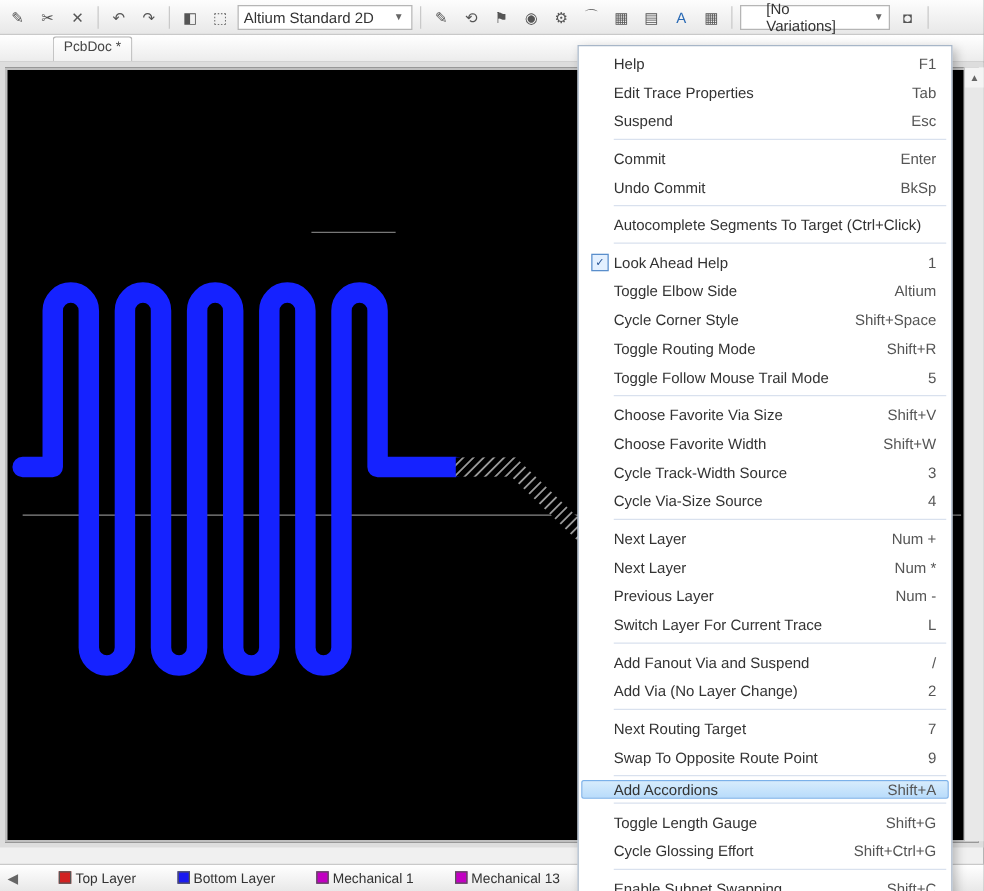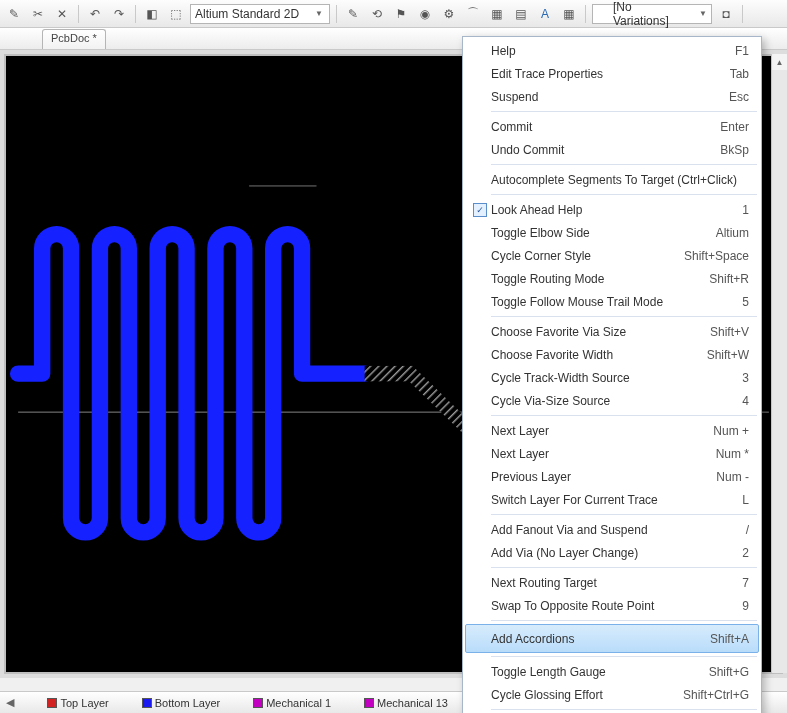--- a/index.html
+++ b/index.html
@@ -92,21 +92,21 @@
   .ctx-gutter { width:22px; display:flex; align-items:center; justify-content:center; }
   .ctx-check { width:14px; height:14px; border:1px solid #5a8ecb; background:#e3f0ff; display:flex; align-items:center; justify-content:center; font-size:9px; color:#2b5797; }
   .ctx-label { flex:1; white-space:nowrap; overflow:hidden; text-overflow:ellipsis; }
   .ctx-shortcut { color:#555; padding-left:8px; white-space:nowrap; }
   .ctx-sep { height:1px; background:#d9e1ee; margin:3px 2px 3px 26px; }
   .ctx-item.highlight {
     background:linear-gradient(#d7ecfc,#b9dcfb);
     border:1px solid #7bb1e9;
     border-radius:2px;
     padding:0 9px 0 3px;
-    height:29px;
+    height:15px;
   }
   .ctx-item.highlight .ctx-gutter { width:22px; }
 </style>
 </head>
 <body>
 
 <div class="toolbar">
   <div class="tb-btn">✎</div>
   <div class="tb-btn">✂</div>
   <div class="tb-btn">✕</div>

